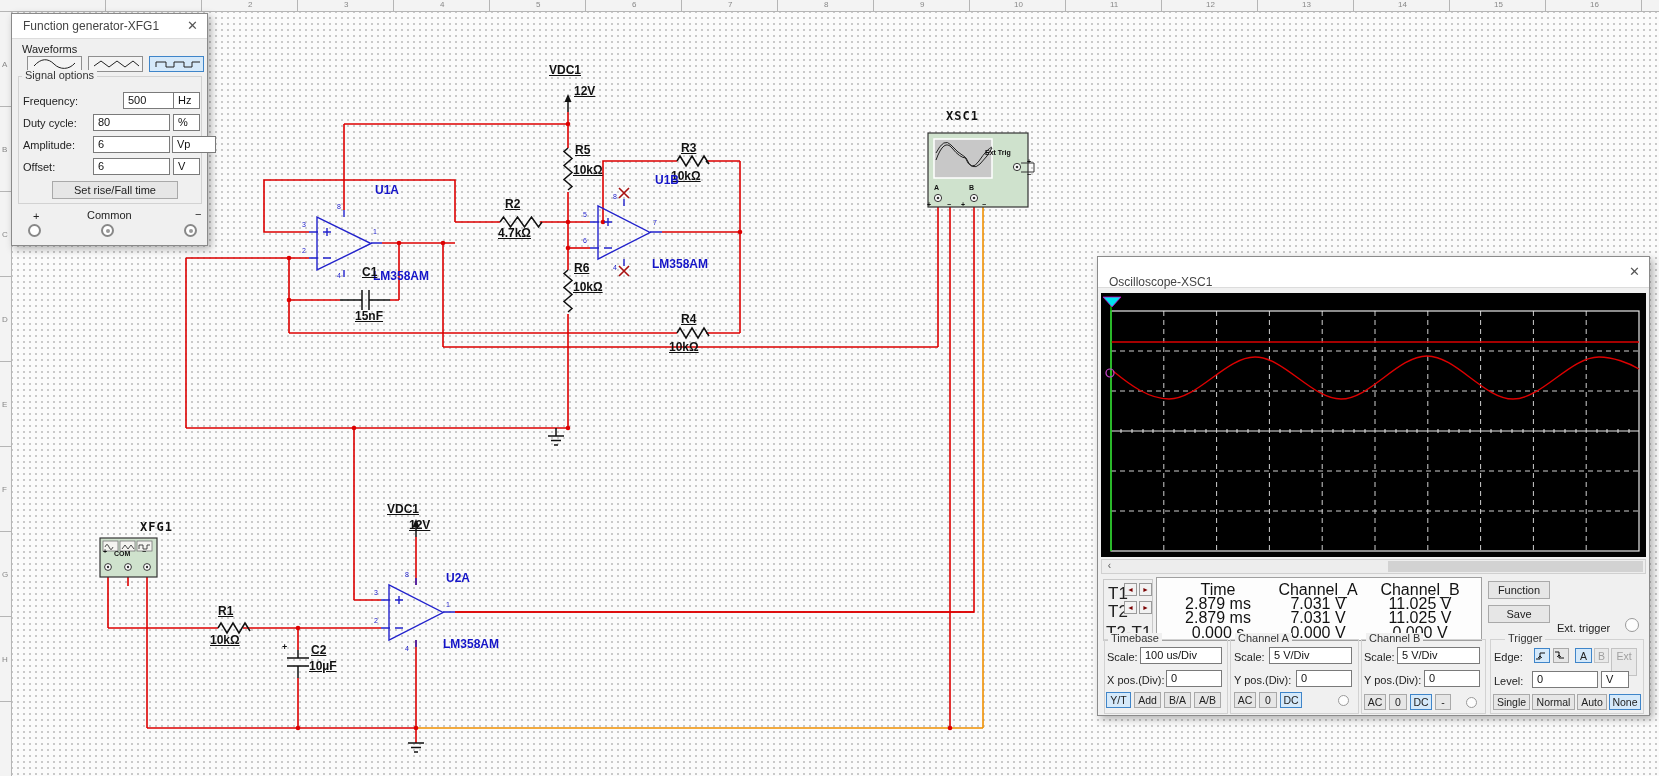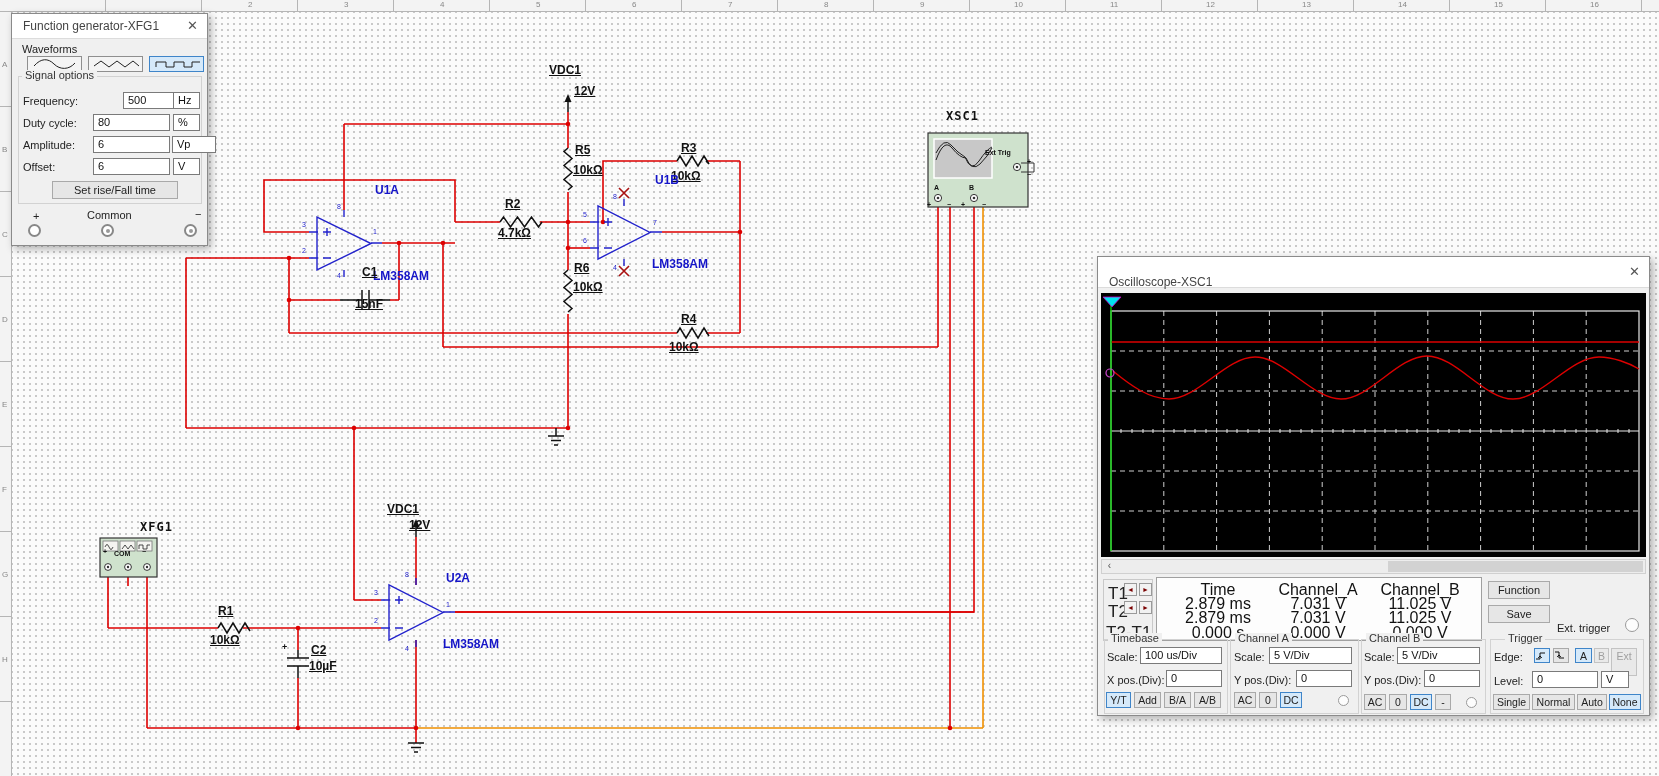--- a/index.html
+++ b/index.html
@@ -387,21 +387,21 @@
       <span class="lb ref" style="left: 573px; top: 164px;">10kΩ</span>
       <span class="lb ref" style="left: 681px; top: 142px;">R3</span>
       <span class="lb ref" style="left: 671px; top: 170px;">10kΩ</span>
       <span class="lb blu" style="left: 655px; top: 174px;">U1B</span>
       <span class="lb blu" style="left: 652px; top: 258px;">LM358AM</span>
       <span class="lb ref" style="left: 505px; top: 198px;">R2</span>
       <span class="lb ref" style="left: 498px; top: 227px;">4.7kΩ</span>
       <span class="lb blu" style="left: 375px; top: 184px;">U1A</span>
       <span class="lb blu" style="left: 373px; top: 270px;">LM358AM</span>
       <span class="lb ref" style="left: 362px; top: 266px;">C1</span>
-      <span class="lb ref" style="left: 355px; top: 298px;">15nF</span>
+      <span class="lb ref" style="left: 355px; top: 310px;">15nF</span>
       <span class="lb ref" style="left: 574px; top: 262px;">R6</span>
       <span class="lb ref" style="left: 573px; top: 281px;">10kΩ</span>
       <span class="lb ref" style="left: 681px; top: 313px;">R4</span>
       <span class="lb ref" style="left: 669px; top: 341px;">10kΩ</span>
       <span class="lb mono" style="left: 946px; top: 110px;">XSC1</span>
       <span class="lb mono" style="left: 108px; top: 521px; margin-left: 32px;">XFG1</span>
       <span class="lb ref" style="left: 387px; top: 503px;">VDC1</span>
       <span class="lb ref" style="left: 409px; top: 519px;">12V</span>
       <span class="lb blu" style="left: 446px; top: 572px;">U2A</span>
       <span class="lb blu" style="left: 443px; top: 638px;">LM358AM</span>

